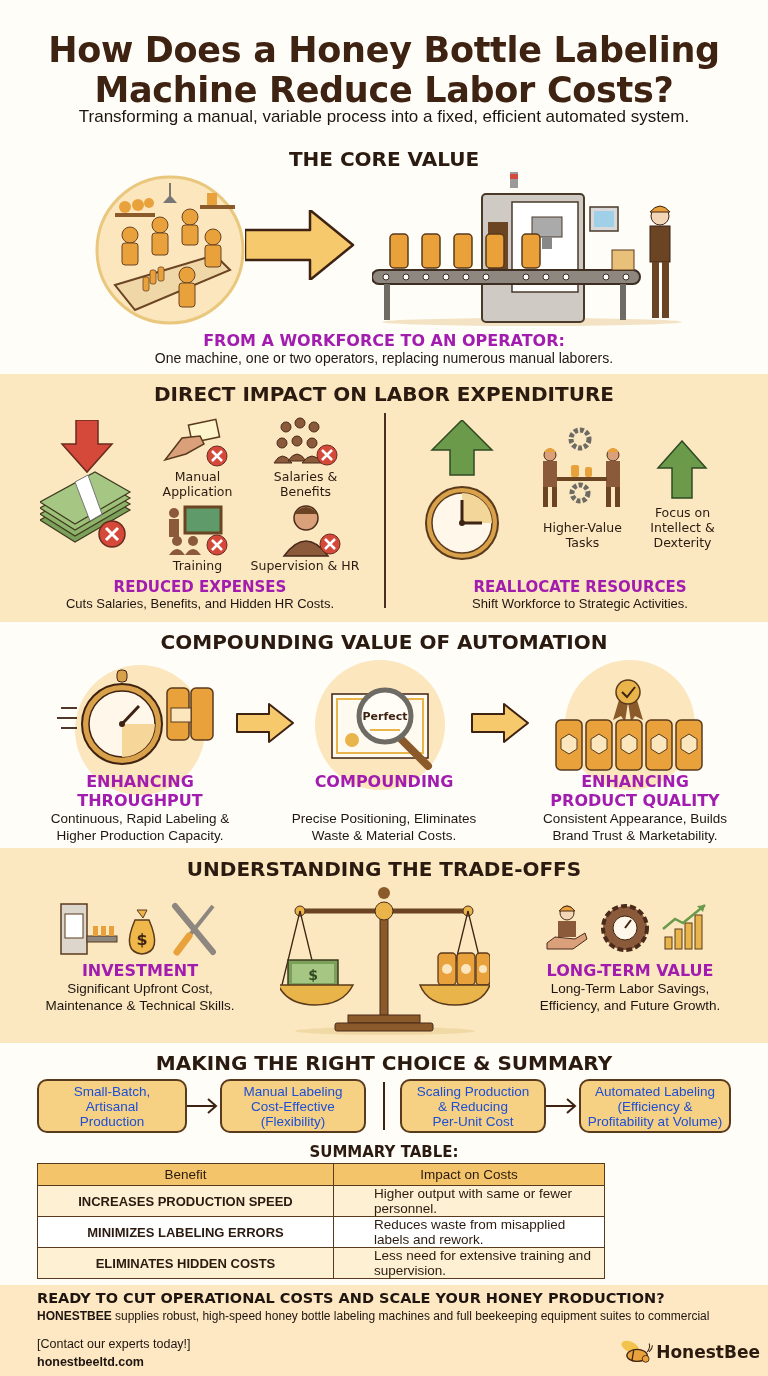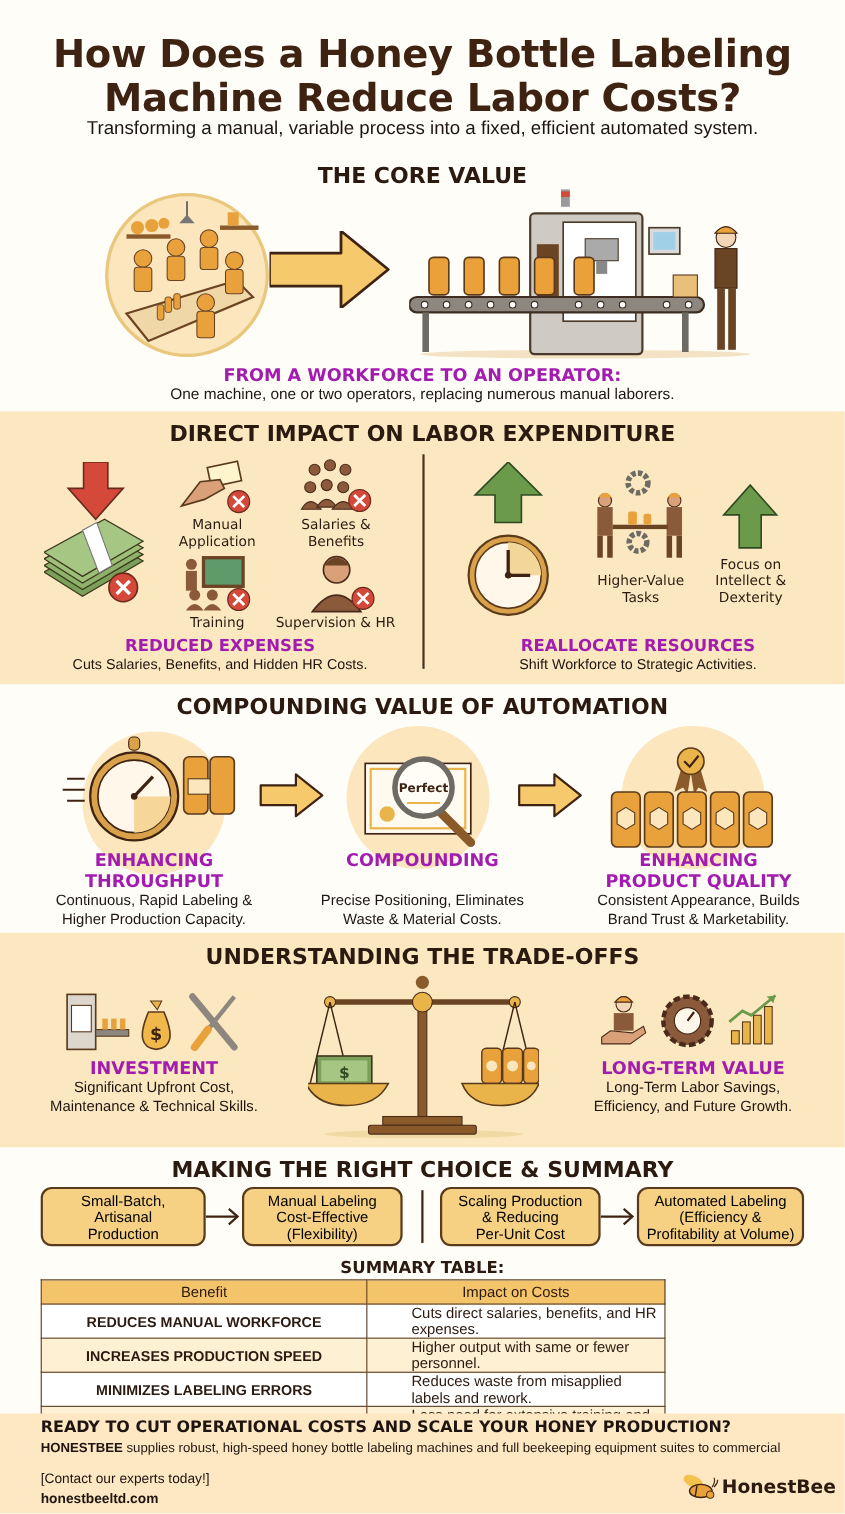--- a/index.html
+++ b/index.html
@@ -7,21 +7,21 @@
   body { background: #fffdf8; font-family: "Liberation Sans", sans-serif; color: #2b1a10; position: relative; }
   .abs { position: absolute; }
   .title { left: 0; width: 768px; top: 30px; font-family: "DejaVu Sans", sans-serif; font-weight: bold; font-size: 35px; line-height: 40px; color: #3e2212; text-align: center; letter-spacing: -0.3px; }
   .subtitle { left: 0; width: 768px; top: 107px; font-size: 17px; text-align: center; color: #1f1510; }
   .sec-head { left: 0; width: 768px; text-align: center; font-family: "DejaVu Sans", sans-serif; font-weight: bold; font-size: 20px; color: #2b1a10; }
   .band { left: 0; width: 768px; background: #fbe8c0; }
   .caption-bold { font-family: "DejaVu Sans", sans-serif; font-weight: bold; font-size: 15px; color: #a21caf; text-align: center; line-height: 18px; }
   .caption { font-size: 13.5px; line-height: 17px; color: #1f1510; text-align: center; }
   .label-sm { font-family: "DejaVu Sans", sans-serif; font-size: 12.5px; line-height: 15px; color: #2b1a10; text-align: center; }
   .circle-bg { border-radius: 50%; background: #fbe6bd; }
-  .flow-box { background: #f6d183; border: 2px solid #5a3a1c; border-radius: 10px; font-size: 13.5px; line-height: 15px; text-align: center; display: flex; align-items: center; justify-content: center; color: #000000; }
+  .flow-box { background: #f6d183; border: 2px solid #5a3a1c; border-radius: 10px; font-size: 13.5px; line-height: 15px; text-align: center; display: flex; align-items: center; justify-content: center; color: #1d4ed8; }
   table.summary { border-collapse: collapse; width: 568px; }
   table.summary th, table.summary td { border: 1.5px solid #5a3a1c; height: 22px; font-size: 13.5px; }
   table.summary th { background: #f4c46a; font-weight: normal; }
   table.summary td.b { font-weight: bold; text-align: center; width: 296px; font-size: 13px; }
   table.summary td.i { padding-left: 40px; }
   table.summary tr.alt td { background: #fdf0d3; }
   table.summary tr.wh td { background: #ffffff; }
   .footer { left: 0; top: 1285px; width: 768px; height: 91px; background: #fde8c3; }
   svg { display: block; }
 </style>
@@ -492,24 +492,20 @@
 
 <div class="abs" style="left:37px; top:1163px;">
   <table class="summary">
     <thead>
       <tr>
         <th>Benefit</th>
         <th>Impact on Costs</th>
       </tr>
     </thead>
     <tbody>
-      <tr class="wh">
-        <td class="b">REDUCES MANUAL WORKFORCE</td>
-        <td class="i">Cuts direct salaries, benefits, and HR expenses.</td>
-      </tr>
       <tr class="alt">
         <td class="b">INCREASES PRODUCTION SPEED</td>
         <td class="i">Higher output with same or fewer personnel.</td>
       </tr>
       <tr class="wh">
         <td class="b">MINIMIZES LABELING ERRORS</td>
         <td class="i">Reduces waste from misapplied labels and rework.</td>
       </tr>
       <tr class="alt">
         <td class="b">ELIMINATES HIDDEN COSTS</td>

